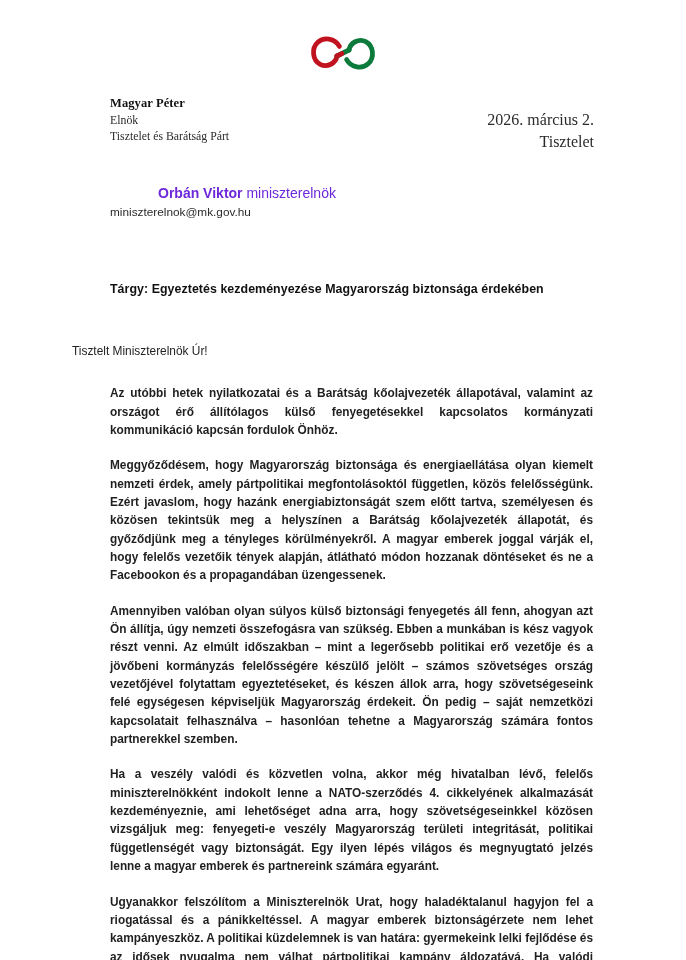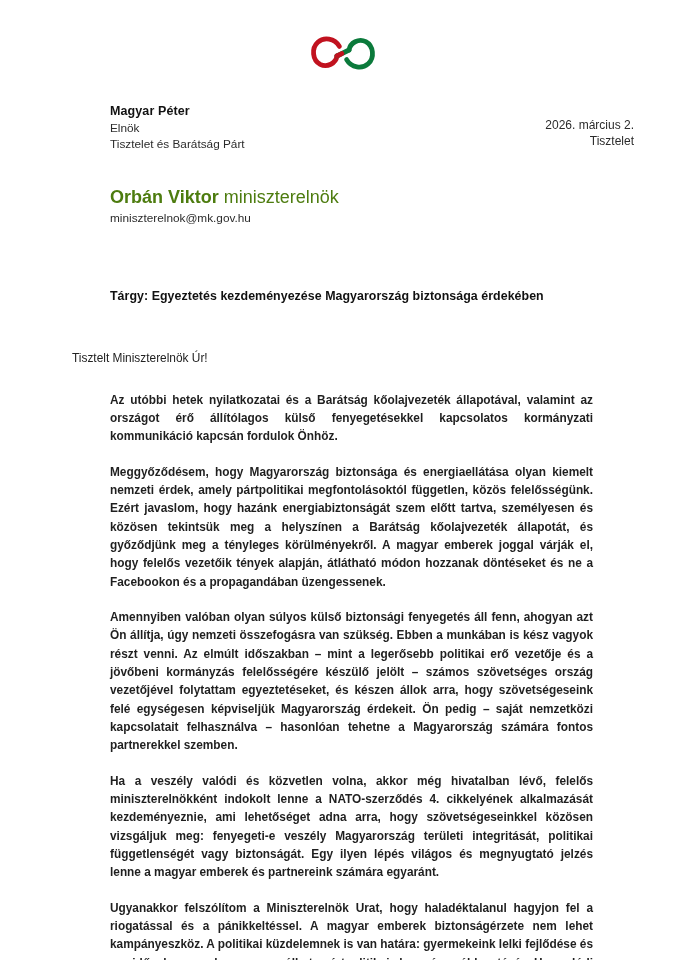--- a/index.html
+++ b/index.html
@@ -36,22 +36,23 @@
     width: 72px;
     height: 40px;
     display: block;
   }
 
   
   .head-row {
     display: flex;
     justify-content: space-between;
     align-items: flex-start;
-    padding: 0 52px 0 110px;
-    margin-top: 30px;
+    padding: 0 92px 0 110px;
+    margin-top: 22px;
+    font-family: Liberation Serif, serif;
   }
   .sender {
     line-height: 1.33;
   }
   .sender .name {
     font-weight: bold;
     font-size: 12.5px;
     letter-spacing: 0.1px;
     color: #121212;
   }
@@ -59,35 +60,36 @@
   .sender .party {
     font-size: 11.8px;
     color: #2b2b2b;
   }
   .sender .role { margin-top: 1px; }
   .sender .party { margin-top: 1px; }
 
   .dateplace {
     text-align: right;
     line-height: 1.35;
-    font-size: 12px;
+    font-size: 16px;
     color: #2b2b2b;
     padding-top: 14px;
     white-space: nowrap;
   }
 
   
   .recipient {
     padding: 0 0 0 110px;
     margin-top: 32px;
     line-height: 1.36;
   }
   .recipient .rname {
-    font-size: 18px;
-    color: #4d7c0f;
+    font-size: 14px;
+    color: #6d28d9;
+    margin-left: 48px;
   }
   .recipient .rname b { font-weight: bold; }
   .recipient .rname span { font-weight: normal; }
   .recipient .remail,
   .recipient .raddr {
     font-size: 11.8px;
     color: #2b2b2b;
     margin-top: 1px;
   }
 

